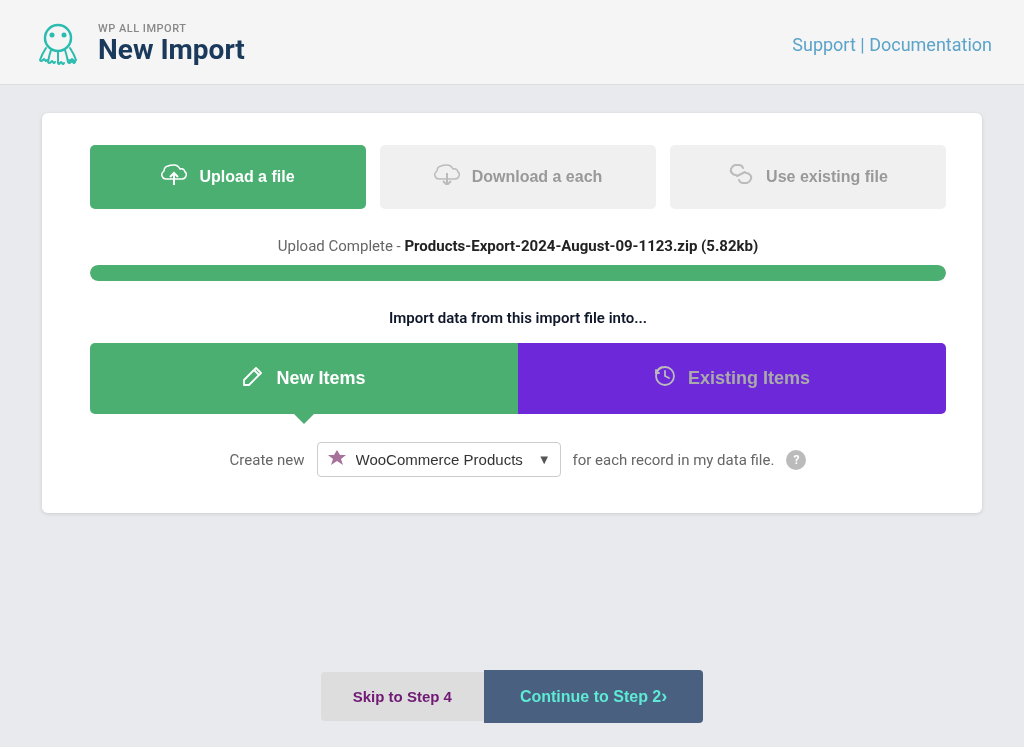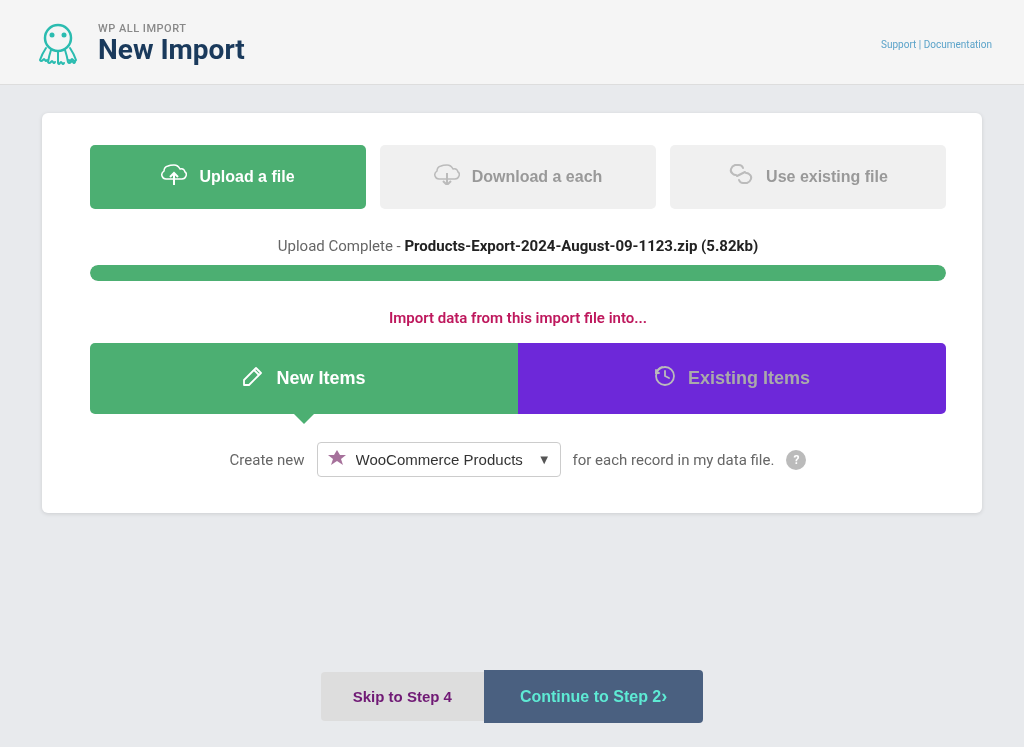--- a/index.html
+++ b/index.html
@@ -38,21 +38,21 @@
       letter-spacing: 0.5px;
       font-weight: 500;
     }
     .header-title {
       font-size: 28px;
       font-weight: 700;
       color: #1a3a5c;
       line-height: 1.1;
     }
     .header-links {
-      font-size: 10px;
+      font-size: 18px;
       color: #5ba3c9;
     }
     .header-links a {
       color: #5ba3c9;
       text-decoration: none;
     }
 
     
     .main-wrapper {
       flex: 1;
@@ -126,21 +126,21 @@
       background: #4caf72;
       height: 100%;
       border-radius: 20px;
       width: 100%;
     }
 
     
     .import-into-label {
       text-align: center;
       font-size: 15px;
-      color: #be185d;
+      color: #0f172a;
       font-weight: 600;
       margin-bottom: 16px;
     }
 
     
     .items-row {
       display: flex;
       gap: 0;
       margin-bottom: 0;
       border-radius: 5px;

